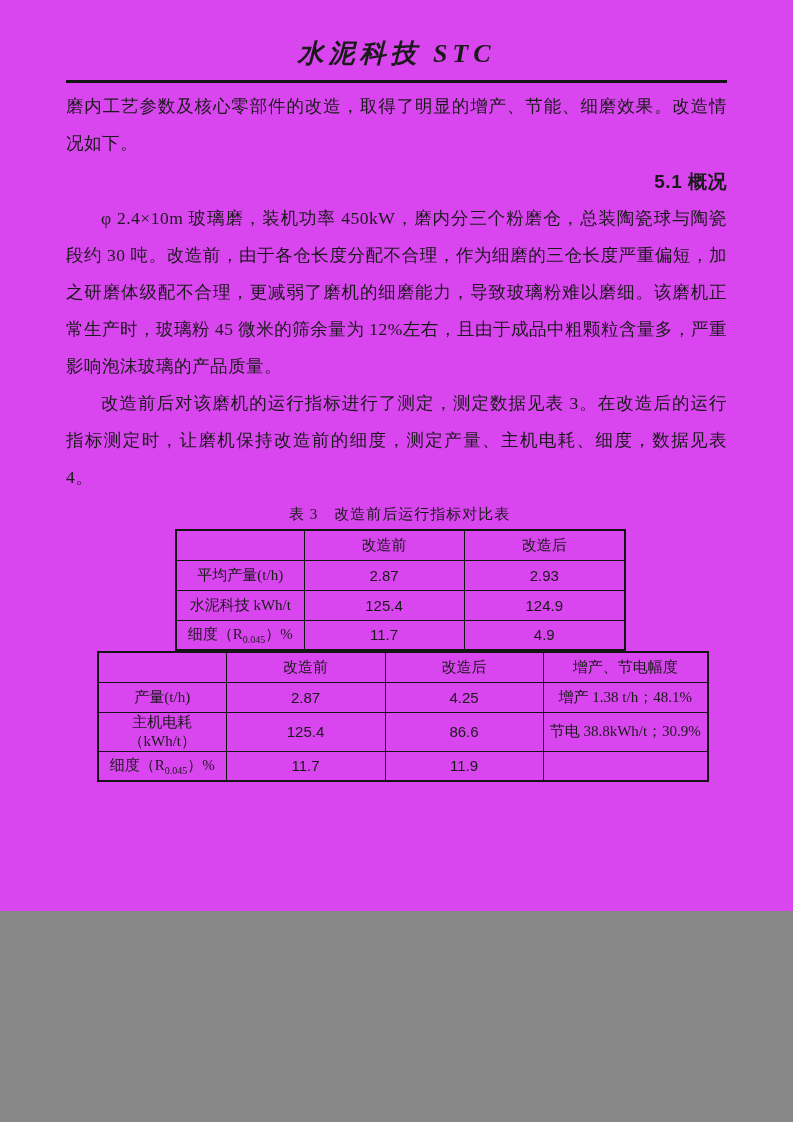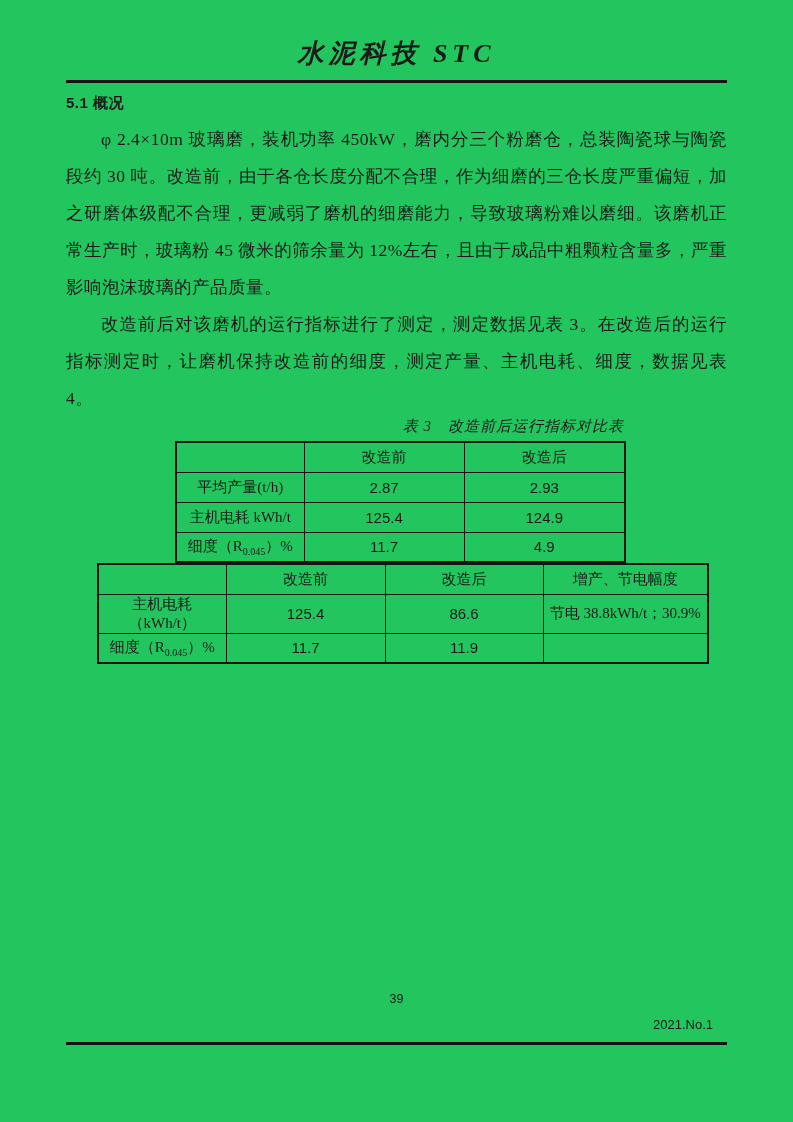--- a/index.html
+++ b/index.html
@@ -1,22 +1,22 @@
 <!DOCTYPE html>
 <html><head>
 <meta charset="utf-8">
 <style>
   * { margin: 0; padding: 0; box-sizing: border-box; }
   html, body { background: #888; }
   .page {
     position: relative;
     width: 793px;
-    height: 1122px;
+    height: 911px;
     margin: 0 auto;
-    background: #22c55e;
+    background: #d946ef;
     color: #1a1a1a;
     font-family: "Liberation Serif", "DejaVu Serif", serif;
     overflow: hidden;
   }
   .content { margin: 0 66px; }
 
   
   .journal-header {
     padding-top: 36px;
     text-align: center;
@@ -40,35 +40,36 @@
     line-height: 37px;
     text-align: justify;
     letter-spacing: 0.5px;
   }
   .para.indent { text-indent: 2em; }
   .intro { margin-top: 5px; }
 
   .section-heading {
     font-family: "Liberation Sans", "DejaVu Sans", sans-serif;
     font-weight: bold;
-    font-size: 15px;
+    font-size: 19px;
     line-height: 26px;
     margin-top: 7px;
     margin-bottom: 5px;
     letter-spacing: 0.5px;
+    text-align: right;
   }
 
   
   .table-caption {
     font-size: 15px;
-    text-align: right;
+    text-align: center;
+    margin-top: 9px;
     margin-bottom: 5px;
     letter-spacing: 1px;
     font-family: "Liberation Serif", "DejaVu Serif", serif;
-    font-style: italic;
   }
   .tbl3-caption { width: 449px; margin-left: 109px; }
   .tbl4-caption { width: 610px; margin-left: 31px; }
   table.data-table {
     border-collapse: collapse;
     table-layout: fixed;
     font-size: 15px;
     border-radius: 24px;
   }
   table.tbl3 { width: 449px; margin-left: 109px; }
@@ -113,20 +114,21 @@
 <body>
 
 <div class="page">
   <div class="content">
 
     <div class="journal-header">
       <span class="journal-title">水泥科技 STC</span>
       <div class="header-rule"></div>
     </div>
 
+    <p class="para intro">磨内工艺参数及核心零部件的改造，取得了明显的增产、节能、细磨效果。改造情况如下。</p>
 
     <div class="section-heading">5.1 概况</div>
     <p class="para indent">φ 2.4×10m 玻璃磨，装机功率 450kW，磨内分三个粉磨仓，总装陶瓷球与陶瓷段约 30 吨。改造前，由于各仓长度分配不合理，作为细磨的三仓长度严重偏短，加之研磨体级配不合理，更减弱了磨机的细磨能力，导致玻璃粉难以磨细。该磨机正常生产时，玻璃粉 45 微米的筛余量为 12%左右，且由于成品中粗颗粒含量多，严重影响泡沫玻璃的产品质量。</p>
 
     <p class="para indent">改造前后对该磨机的运行指标进行了测定，测定数据见表 3。在改造后的运行指标测定时，让磨机保持改造前的细度，测定产量、主机电耗、细度，数据见表 4。</p>
 
     <div class="table-caption tbl3-caption">表 3　改造前后运行指标对比表</div>
     <table class="data-table tbl3">
       <colgroup>
           <col style="width:128px">
@@ -138,21 +140,21 @@
         <td class="lbl"></td>
         <td class="lbl">改造前</td>
         <td class="lbl">改造后</td>
       </tr>
       <tr>
         <td class="lbl">平均产量(t/h)</td>
         <td>2.87</td>
         <td>2.93</td>
       </tr>
       <tr>
-        <td class="lbl">主机电耗 kWh/t</td>
+        <td class="lbl">水泥科技 kWh/t</td>
         <td>125.4</td>
         <td>124.9</td>
       </tr>
       <tr>
         <td class="lbl"><span>细度（R</span><sub class="fine-sub">0.045</sub><span>）%</span></td>
         <td>11.7</td>
         <td>4.9</td>
       </tr>
     </tbody>
       </table>
@@ -165,20 +167,26 @@
           <col style="width:165px">
         </colgroup>
       <tbody>
           <tr>
         <td class="lbl"></td>
         <td class="lbl">改造前</td>
         <td class="lbl">改造后</td>
         <td class="lbl">增产、节电幅度</td>
       </tr>
       <tr>
+        <td class="lbl">产量(t/h)</td>
+        <td>2.87</td>
+        <td>4.25</td>
+        <td class="lbl">增产 1.38 t/h；48.1%</td>
+      </tr>
+      <tr>
         <td class="lbl">主机电耗（kWh/t）</td>
         <td>125.4</td>
         <td>86.6</td>
         <td class="lbl">节电 38.8kWh/t；30.9%</td>
       </tr>
       <tr>
         <td class="lbl"><span>细度（R</span><sub class="fine-sub">0.045</sub><span>）%</span></td>
         <td>11.7</td>
         <td>11.9</td>
         <td class="lbl"></td>

